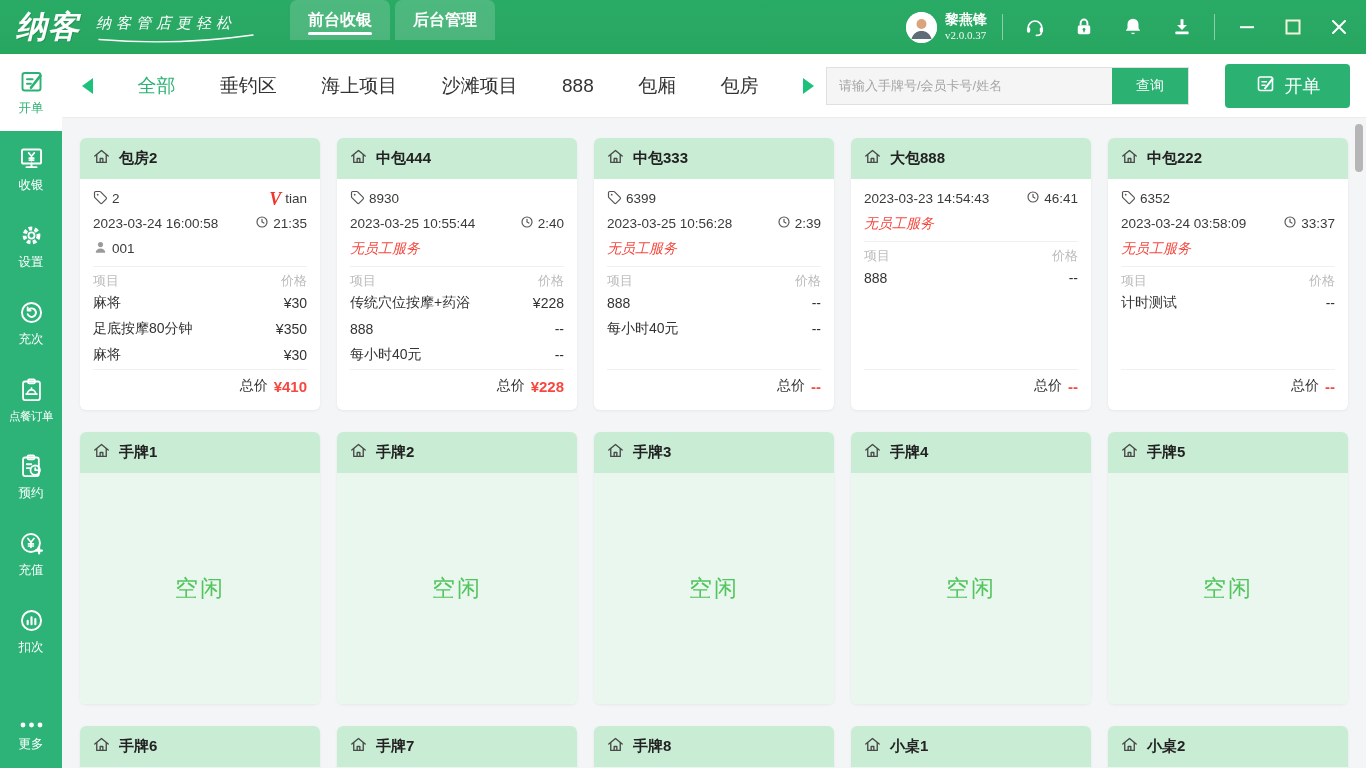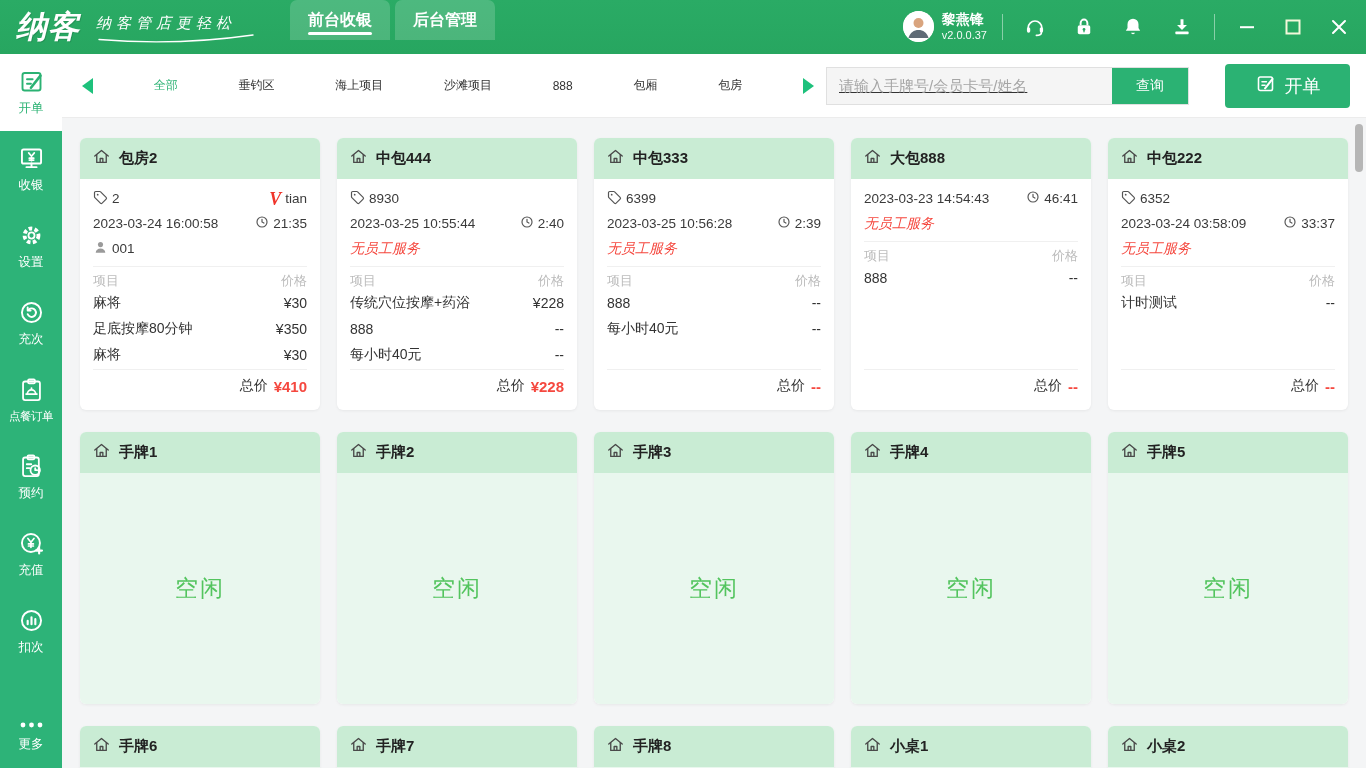--- a/index.html
+++ b/index.html
@@ -10,21 +10,21 @@
   .titlebar { height:54px; background:linear-gradient(180deg,#2aab65,#27a660); display:flex; align-items:stretch; position:relative; }
   .brand { display:flex; align-items:center; padding-left:16px; }
   .logo { font-size:31px; font-weight:800; color:#fff; font-style:italic; letter-spacing:1px; text-shadow:1px 1px 0 rgba(0,0,0,.12); }
   .slogan-wrap { margin-left:16px; position:relative; padding-top:2px; }
   .slogan { color:#fff; font-size:15px; font-style:italic; letter-spacing:5px; font-family:"Liberation Serif","DejaVu Serif",serif; }
   .slogan-swoosh { display:block; margin-top:1px; }
   .nav-tabs { display:flex; align-items:flex-start; margin-left:34px; gap:5px; }
   .nav-tab { width:100px; height:40px; background:rgba(255,255,255,.17); border-radius:7px 7px 0 0; color:#fff; font-size:16px; font-weight:bold; display:flex; align-items:center; justify-content:center; position:relative; cursor:pointer; }
   .nav-tab.active::after { content:""; position:absolute; bottom:5px; left:50%; transform:translateX(-50%); width:64px; height:3px; background:#fff; border-radius:2px; }
   .tb-right { margin-left:auto; display:flex; align-items:center; gap:15px; padding-right:16px; }
-  .user { display:flex; align-items:flex-start; gap:8px; cursor:pointer; }
+  .user { display:flex; align-items:flex-end; gap:8px; cursor:pointer;font-family:Liberation Serif, serif; }
   .avatar { width:31px; height:31px; border-radius:50%; background:#fff; overflow:hidden; display:flex; align-items:center; justify-content:center; }
   .user-text { display:flex; flex-direction:column; line-height:1.25; }
   .user-name { color:#fff; font-size:14px; font-weight:bold; }
   .user-version { color:rgba(255,255,255,.95); font-size:11px; }
   .tb-divider { width:1px; height:26px; background:rgba(255,255,255,.45); }
   .tb-icon { width:34px; height:34px; display:flex; align-items:center; justify-content:center; cursor:pointer; color:#fff; }
   .win-btns { display:flex; align-items:center; gap:24px; margin-left:6px; }
   .win-btn { width:22px; height:22px; display:flex; align-items:center; justify-content:center; cursor:pointer; color:#fff; }
 
   
@@ -39,24 +39,24 @@
   .side-icon svg { display:block; }
   .side-more { margin-top:auto; height:64px; }
 
   
   .main { flex:1; display:flex; flex-direction:column; min-width:0; }
   .toolbar { height:64px; background:#fff; border-bottom:1px solid #ececec; display:flex; align-items:center; padding:0 16px 0 20px; flex-shrink:0; }
   .cats { display:flex; align-items:center; justify-content:space-between; width:732px; }
   .cat-arrow { width:0; height:0; border-top:8px solid transparent; border-bottom:8px solid transparent; cursor:pointer; }
   .cat-arrow.left { border-right:11px solid #1ec17c; }
   .cat-arrow.right { border-left:11px solid #1ec17c; }
-  .cat { font-size:12px; color:#333; cursor:pointer; white-space:nowrap; }
+  .cat { font-size:19px; color:#333; cursor:pointer; white-space:nowrap; }
   .cat.active { color:#2bb273; }
   .search-group { display:flex; height:38px; width:363px; margin-left:12px; border:1px solid #e0e0e0; background:#f5f5f5; flex-shrink:0; }
-  .search-input { flex:1; border:none; outline:none; background:transparent; padding:0 12px; font-size:15px; color:#333; font-family:inherit;text-decoration:underline; }
+  .search-input { flex:1; border:none; outline:none; background:transparent; padding:0 12px; font-size:13px; color:#333; font-family:inherit; }
   .search-input::placeholder { color:#a5a5a5; }
   .search-btn { width:76px; border:none; background:#2bb273; color:#fff; font-size:14px; cursor:pointer; font-family:inherit; }
   .open-btn { margin-left:auto; width:125px; height:44px; background:#2bb273; border:none; border-radius:4px; color:#fff; font-size:18px; display:flex; align-items:center; justify-content:center; gap:9px; cursor:pointer; font-family:inherit; }
 
   
   .content { flex:1; position:relative; background:#f4f5f6; padding:20px 0 0 18px; overflow:hidden; }
   .grid { display:grid; grid-template-columns:repeat(5,240px); column-gap:17px; row-gap:22px; }
   .card { height:272px; background:#fff; border-radius:6px; box-shadow:0 1px 3px rgba(0,0,0,.06); display:flex; flex-direction:column; overflow:hidden; cursor:pointer; }
   .card-header { height:41px; background:#c9ecd4; display:flex; align-items:center; gap:8px; padding:0 12px; flex-shrink:0; }
   .card-title { font-size:15px; font-weight:bold; color:#222; }

